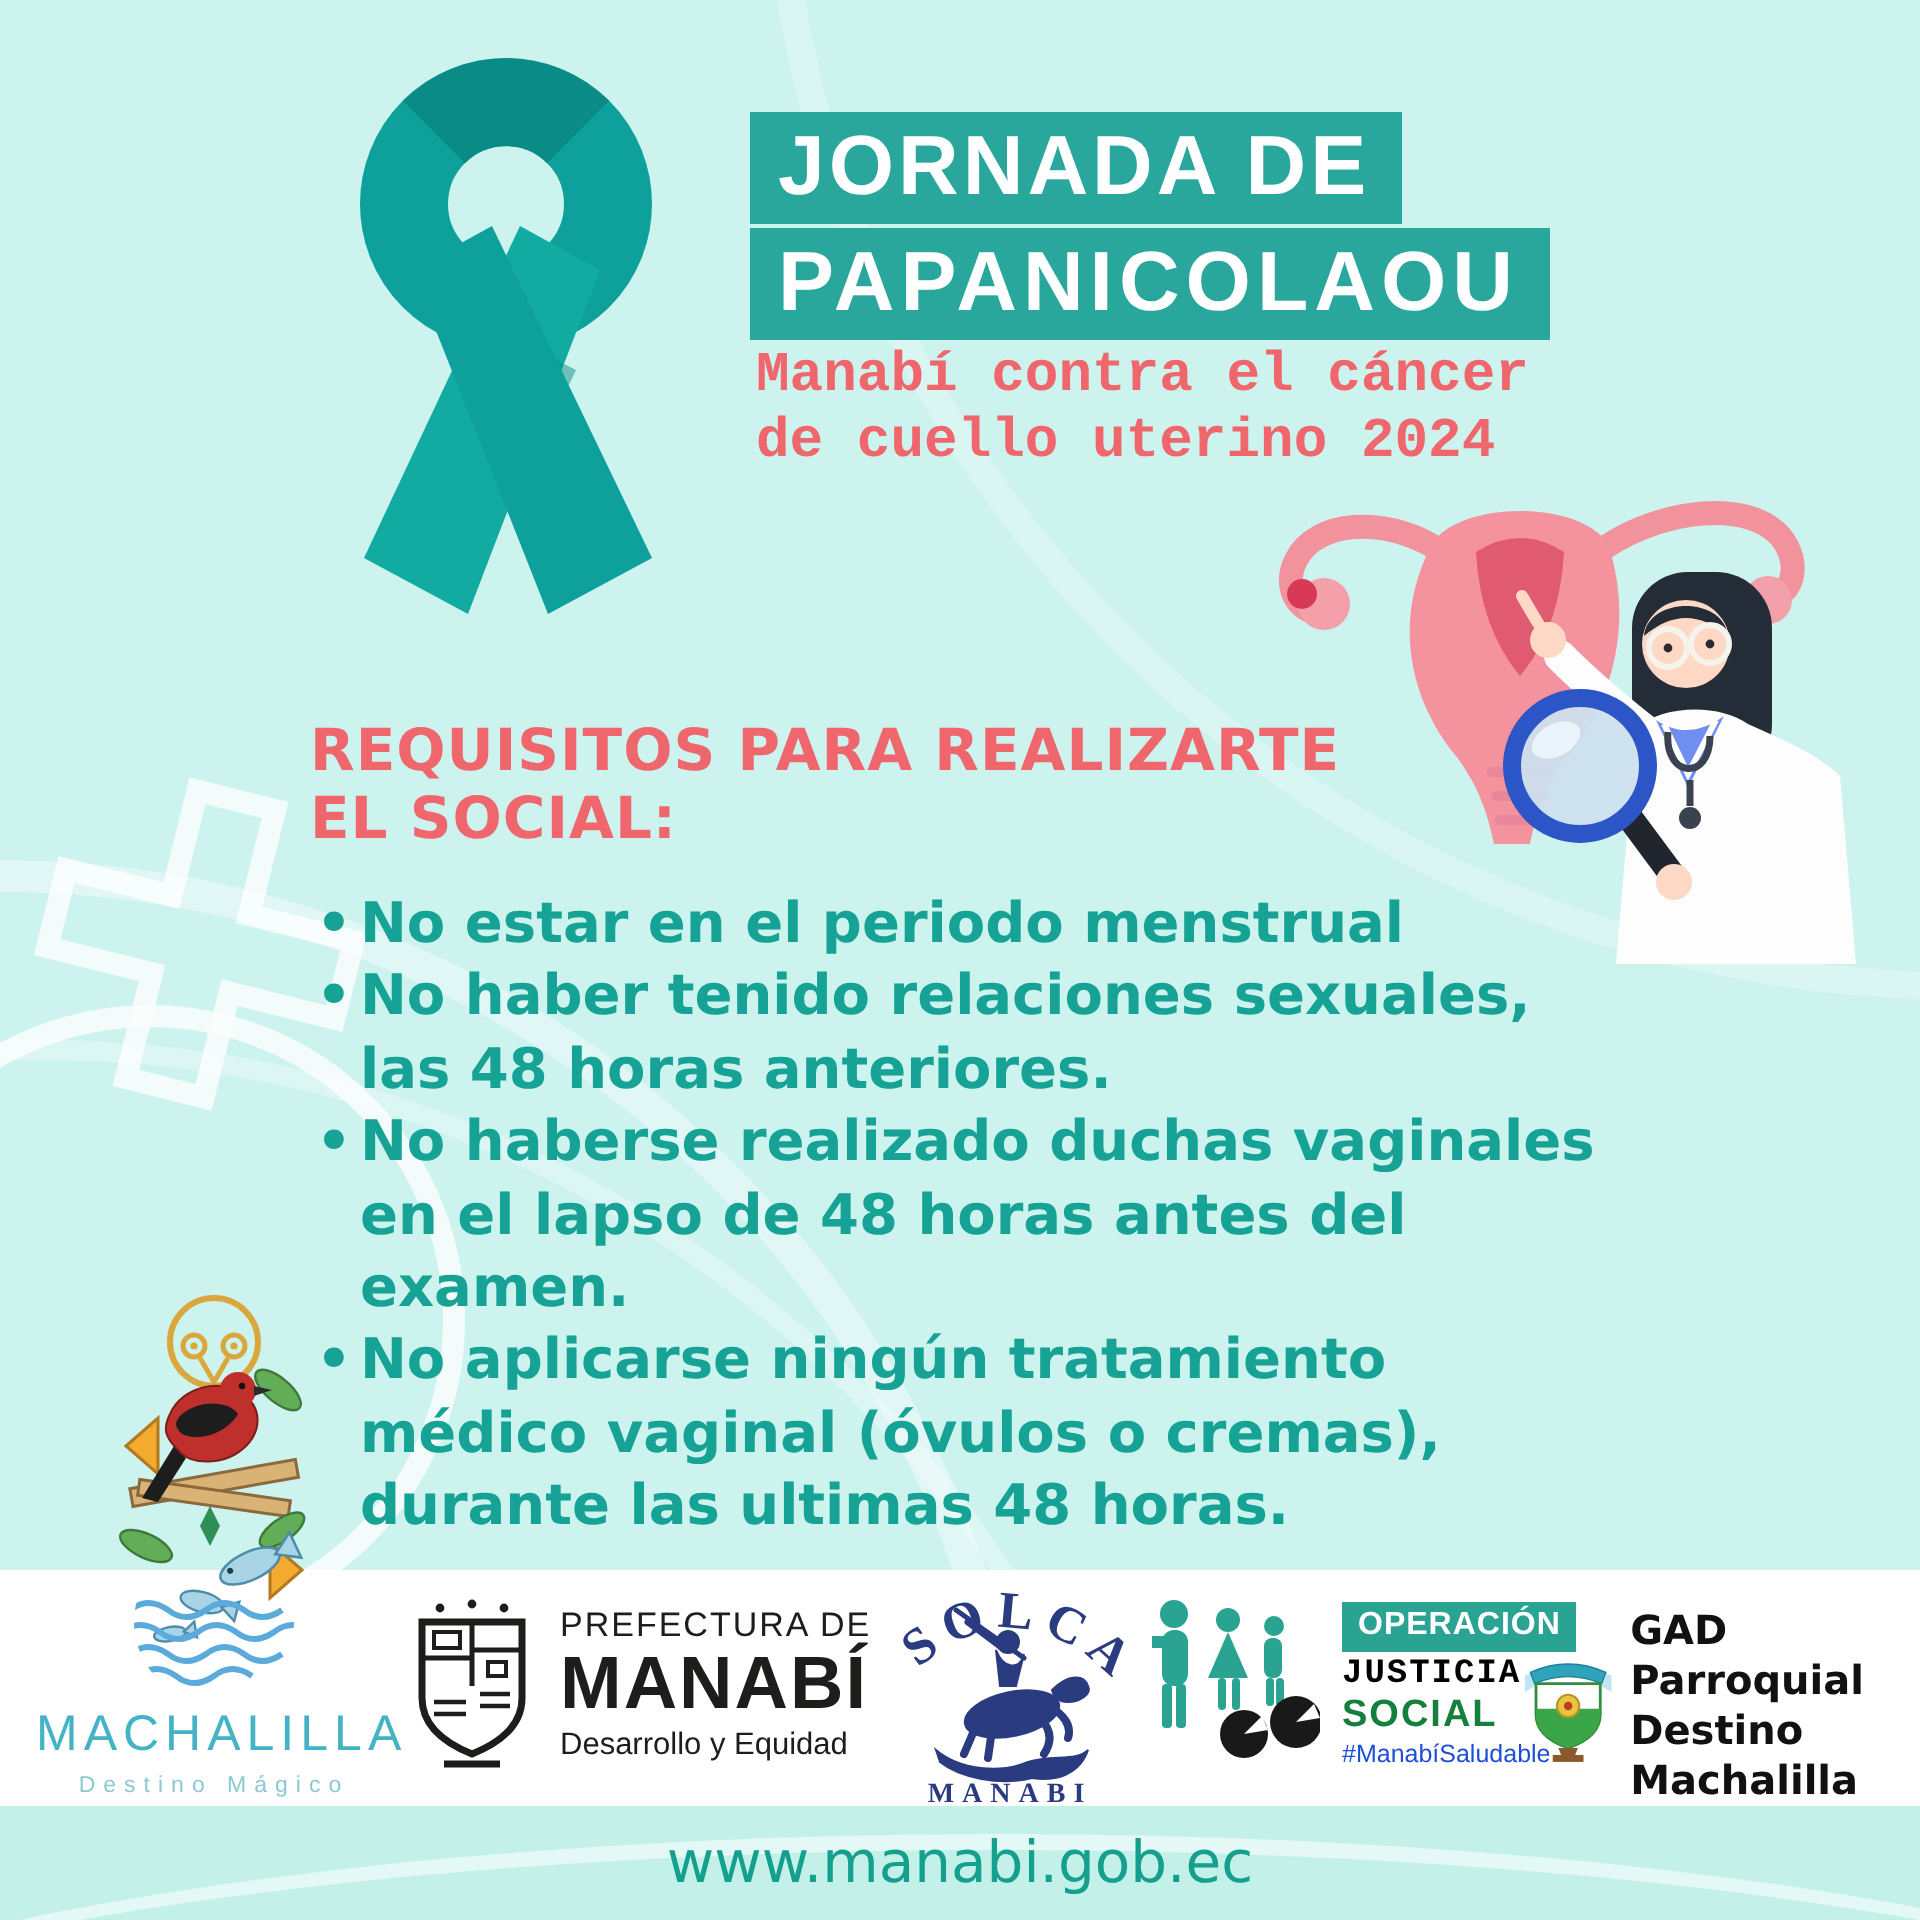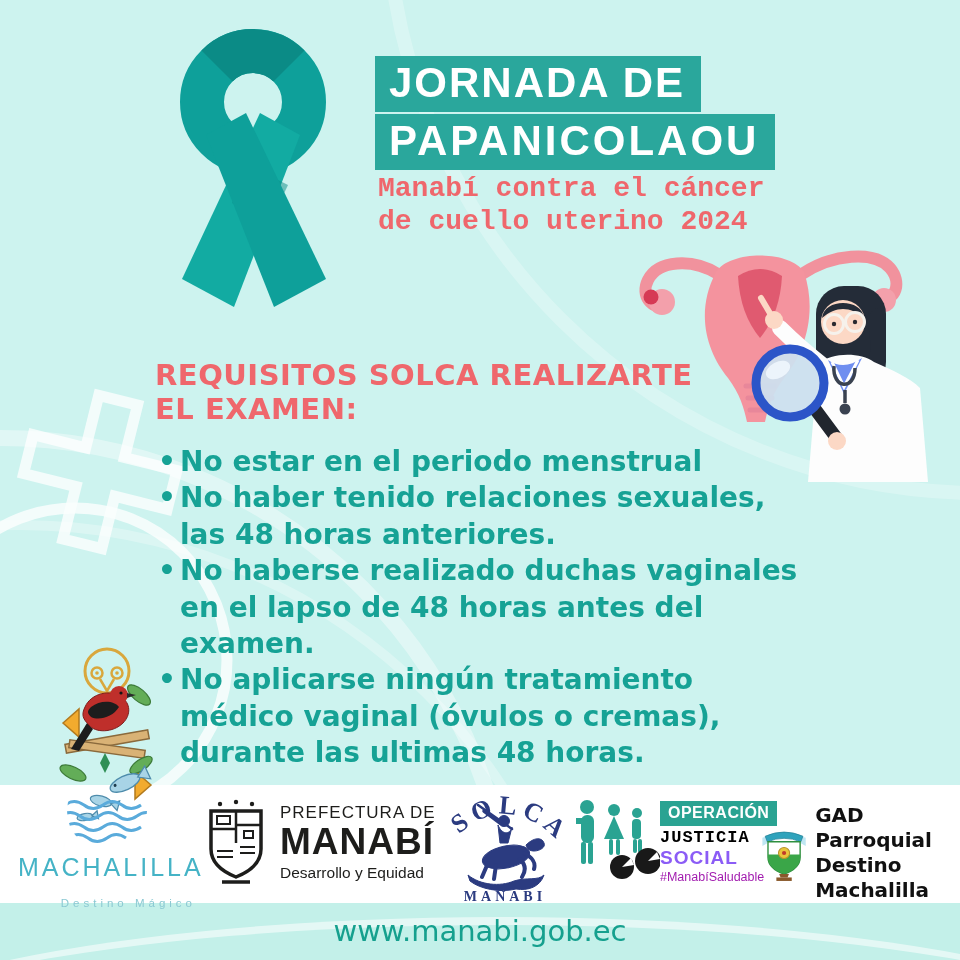--- a/index.html
+++ b/index.html
@@ -53,41 +53,41 @@
   .req-list li { position:relative; padding-left:22px; }
   .req-list li::before { content:"\2022"; position:absolute; left:0; top:0; }
 
   
   .machalilla { position:absolute; left:18px; top:645px; width:178px; z-index:6; text-align:center; }
   .machalilla svg { display:block; margin:0 auto; }
   .machalilla .name {
     margin-top:8px; color:#45b3c6; font-size:25px; letter-spacing:3px;
     font-weight:400; font-family:"Liberation Sans", sans-serif;
   }
-  .machalilla .tagline { margin-top:15px; color:#8bc9d3; font-size:11.5px; letter-spacing:4px;text-align:right; }
+  .machalilla .tagline { margin-top:5px; color:#8bc9d3; font-size:11.5px; letter-spacing:4px; }
 
   
   .white-bar { position:absolute; left:0; top:785px; width:960px; height:118px; background:#ffffff; }
   .prefectura { position:absolute; left:204px; top:14px; display:flex; align-items:flex-start; }
   .prefectura .txt { margin-left:12px; color:#1d1d1b; }
   .prefectura .t1 { font-size:17px; letter-spacing:1px; margin-top:4px; }
   .prefectura .t2 { font-size:37px; font-weight:700; letter-spacing:1px; line-height:1.05; }
   .prefectura .t3 { font-size:15.5px; margin-top:2px; }
 
   .solca { position:absolute; left:440px; top:2px; }
 
   .justicia { position:absolute; left:576px; top:12px; display:flex; }
-  .justicia .txt { margin-left:0; padding-top:4px; }
+  .justicia .txt { margin-left:11px; padding-top:4px; }
   .justicia .op {
     display:inline-block; background:#2aa392; color:#ffffff; font-weight:700;
     font-size:16px; letter-spacing:.5px; padding:3px 8px 4px;
   }
   .justicia .ju { color:#000000; font-weight:700; font-size:17px; letter-spacing:1px; margin-top:2px;font-family:Liberation Mono, monospace; }
-  .justicia .so { color:#8b5cf6; font-weight:700; font-size:19px; letter-spacing:1px; }
-  .justicia .hash { color:#a21caf; font-size:12.5px; margin-top:1px; }
+  .justicia .so { color:#15803d; font-weight:700; font-size:19px; letter-spacing:1px; }
+  .justicia .hash { color:#1d4ed8; font-size:12.5px; margin-top:1px; }
 
   .gad { position:absolute; left:761px; top:18px; display:flex; align-items:center; }
   .gad .txt { margin-left:8px; color:#111; font-weight:700; font-size:20px; line-height:1.25;
               font-family:"DejaVu Sans", sans-serif; }
 
   
   .strip { position:absolute; left:0; top:903px; width:960px; height:57px; background:#c3f0e9; overflow:hidden; }
   .strip .wave { position:absolute; left:-200px; top:14px; width:1400px; height:300px;
                  border-top:8px solid rgba(255,255,255,.55); border-radius:50%; }
   .strip .url { position:relative; text-align:center; margin-top:11px; color:#15a08e;
@@ -154,21 +154,21 @@
     </g>
 
     <g>
       <path d="M 193,173 L 216,204" stroke="#21262e" stroke-width="13" stroke-linecap="round"></path>
       <circle cx="168" cy="147" r="34" fill="rgba(206,223,238,0.95)" stroke="#2c55c8" stroke-width="9"></circle>
       <ellipse cx="156" cy="134" rx="13" ry="8" fill="#ecf4fb" transform="rotate(-28 156 134)"></ellipse>
       <circle cx="215" cy="205" r="9" fill="#fcd8c5"></circle>
     </g>
   </svg>
 
-  <div class="req-heading">REQUISITOS SOLCA REALIZARTE EL EXAMEN:</div>
+  <div class="req-heading">REQUISITOS PARA REALIZARTE EL SOCIAL:</div>
   <ul class="req-list">
     <li>No estar en el periodo menstrual</li>
     <li>No haber tenido relaciones sexuales, las 48 horas anteriores.</li>
     <li>No haberse realizado duchas vaginales en el lapso de 48 horas antes del examen.</li>
     <li>No aplicarse ningún tratamiento médico vaginal (óvulos o cremas), durante las ultimas 48 horas.</li>
   </ul>
 
   <div class="machalilla">
     <svg width="120" height="200" viewBox="0 0 120 200">
       <defs>

